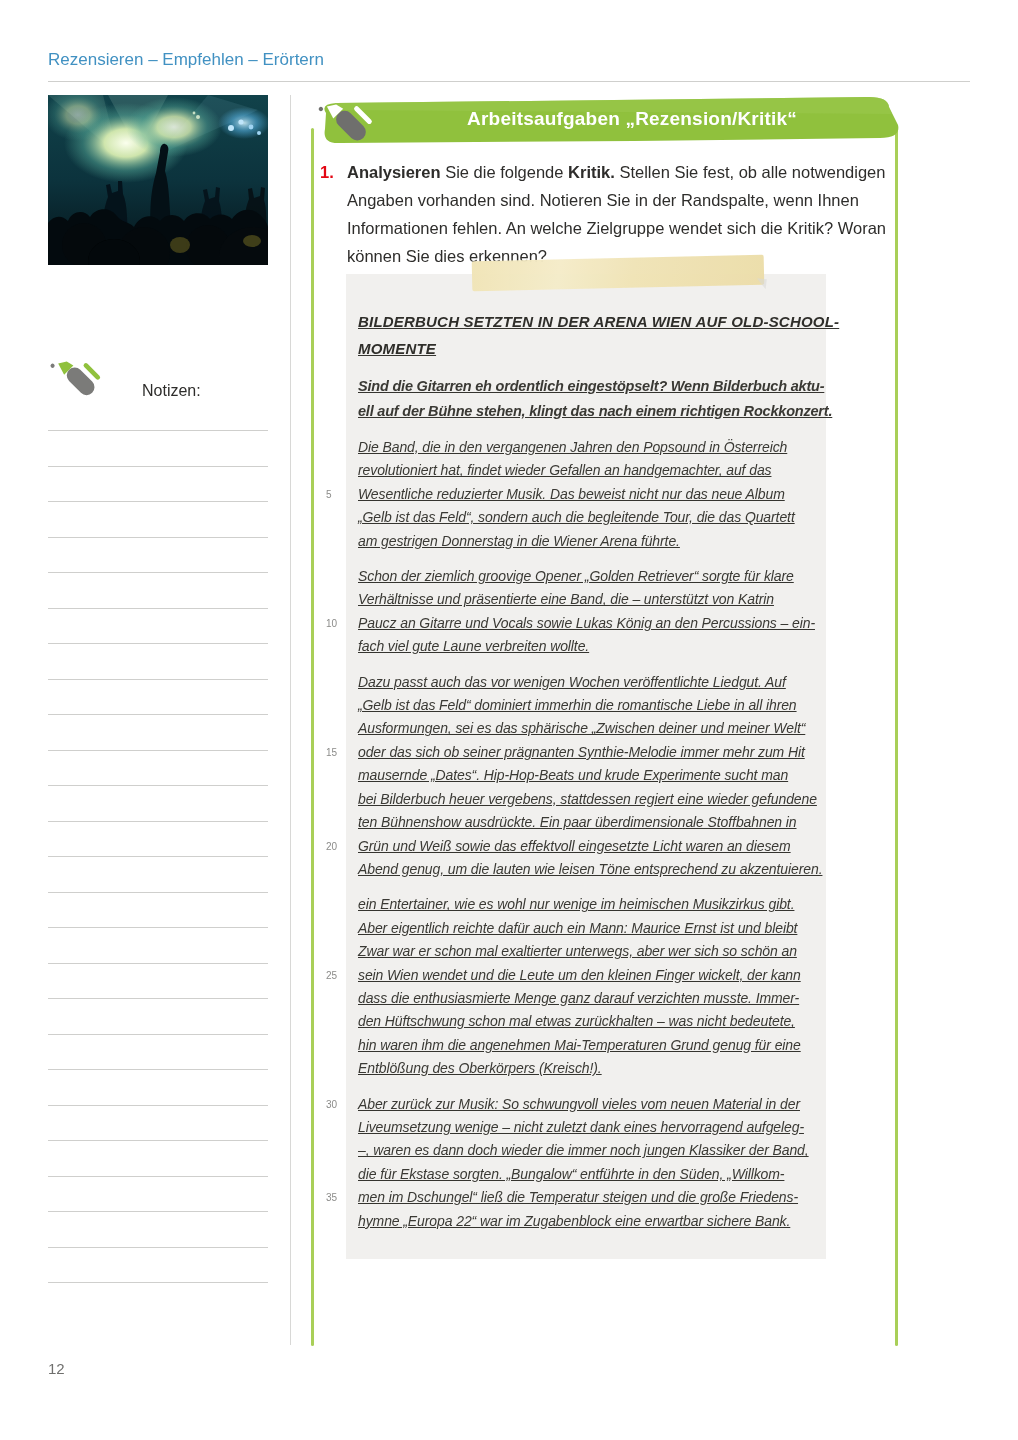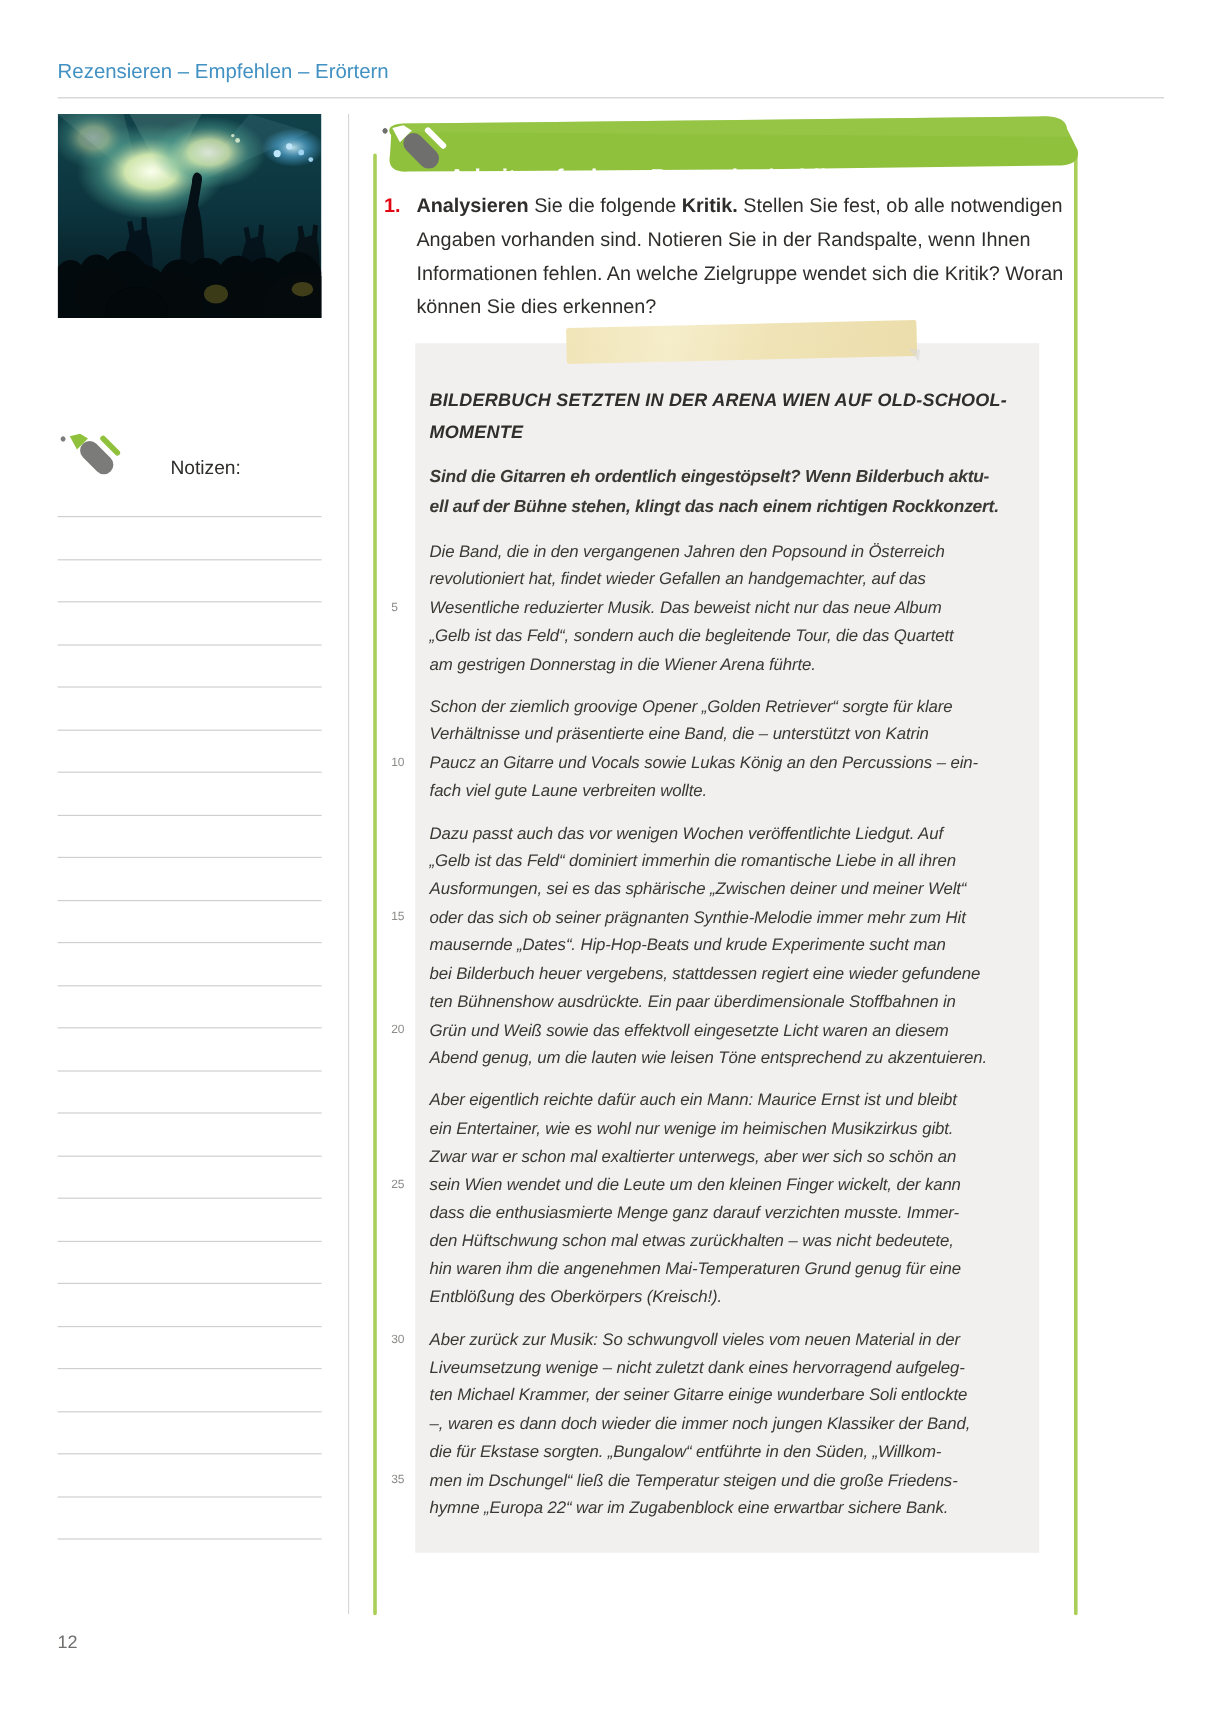--- a/index.html
+++ b/index.html
@@ -23,30 +23,30 @@
   .notes-head{position:absolute;left:48px;top:348px;width:230px;height:60px;}
   .notes-head .icon{position:absolute;left:0;top:0;width:56px;height:56px;}
   .notes-label{position:absolute;left:94px;top:34px;font-size:16px;color:#2e2d2b;}
   .note-line{position:absolute;left:48px;width:220px;height:1px;background:var(--line);}
 
   .frame-line{position:absolute;top:128px;width:3px;height:1218px;background:var(--frame-green);border-radius:2px;}
   .frame-left{left:311px;} .frame-right{left:895px;}
 
   .banner{position:absolute;left:314px;top:96px;width:586px;height:48px;}
   .banner svg.brush{position:absolute;left:0;top:0;width:100%;height:100%;}
-  .banner-title{position:absolute;left:60px;right:10px;top:12px;
-                color:#fff;font-weight:bold;font-size:19px;letter-spacing:0.2px;margin-top:30px;}
+  .banner-title{position:absolute;left:60px;right:10px;top:12px;text-align:center;
+                color:#fff;font-weight:bold;font-size:19px;letter-spacing:0.2px;}
   .banner-icon{position:absolute;left:2px;top:-6px;width:60px;height:60px;}
 
   .task{position:absolute;left:320px;top:158px;width:566px;padding-left:27px;
         font-size:16.5px;line-height:28px;color:#2e2d2b;}
   .task-number{position:absolute;left:0;top:0;color:var(--red);font-weight:bold;}
 
-  .review-box{position:absolute;left:346px;top:286px;width:520px;background:var(--box);
-              padding:34px 14px 26px 12px;}
+  .review-box{position:absolute;left:346px;top:274px;width:480px;background:var(--box);
+              padding:34px 14px 26px 12px;text-decoration:underline;}
   .tape{position:absolute;left:126px;top:-16px;width:292px;height:30px;
         background:linear-gradient(100deg,var(--tape) 0%,#f5ecc9 30%,var(--tape) 55%,#ecdda9 100%);
         transform:rotate(-1.3deg);border-radius:2px;opacity:0.97;}
   .tape::after{content:"";position:absolute;right:-2px;bottom:-4px;width:0;height:0;
         border-left:10px solid transparent;border-top:10px solid #d9d9d7;
         transform:rotate(8deg);opacity:0.55;}
 
   .review-headline div{font-weight:bold;font-style:italic;font-size:15px;line-height:27px;
         letter-spacing:0.2px;white-space:nowrap;color:#2f2e2a;}
   .review-lead{margin-top:12px;}
@@ -216,33 +216,32 @@
           <div class="rline">„Gelb ist das Feld“ dominiert immerhin die romantische Liebe in all ihren</div>
           <div class="rline">Ausformungen, sei es das sphärische „Zwischen deiner und meiner Welt“</div>
           <div class="rline">oder das sich ob seiner prägnanten Synthie-Melodie immer mehr zum Hit<span class="lnum">15</span></div>
           <div class="rline">mausernde „Dates“. Hip-Hop-Beats und krude Experimente sucht man</div>
           <div class="rline">bei Bilderbuch heuer vergebens, stattdessen regiert eine wieder gefundene</div>
           <div class="rline">ten Bühnenshow ausdrückte. Ein paar überdimensionale Stoffbahnen in</div>
           <div class="rline">Grün und Weiß sowie das effektvoll eingesetzte Licht waren an diesem<span class="lnum">20</span></div>
           <div class="rline">Abend genug, um die lauten wie leisen Töne entsprechend zu akzentuieren.</div>
         </div>
         <div class="rpara">
+          <div class="rline">ein Entertainer, wie es wohl nur wenige im heimischen Musikzirkus gibt.</div>
           <div class="rline">Aber eigentlich reichte dafür auch ein Mann: Maurice Ernst ist und bleibt</div>
-          <div class="rline">ein Entertainer, wie es wohl nur wenige im heimischen Musikzirkus gibt.</div>
           <div class="rline">Zwar war er schon mal exaltierter unterwegs, aber wer sich so schön an</div>
           <div class="rline">sein Wien wendet und die Leute um den kleinen Finger wickelt, der kann<span class="lnum">25</span></div>
           <div class="rline">dass die enthusiasmierte Menge ganz darauf verzichten musste. Immer-</div>
           <div class="rline">den Hüftschwung schon mal etwas zurückhalten – was nicht bedeutete,</div>
           <div class="rline">hin waren ihm die angenehmen Mai-Temperaturen Grund genug für eine</div>
           <div class="rline">Entblößung des Oberkörpers (Kreisch!).</div>
         </div>
         <div class="rpara">
           <div class="rline">Aber zurück zur Musik: So schwungvoll vieles vom neuen Material in der<span class="lnum">30</span></div>
           <div class="rline">Liveumsetzung wenige – nicht zuletzt dank eines hervorragend aufgeleg-</div>
-          <div class="rline">ten Michael Krammer, der seiner Gitarre einige wunderbare Soli entlockte</div>
           <div class="rline">–, waren es dann doch wieder die immer noch jungen Klassiker der Band,</div>
           <div class="rline">die für Ekstase sorgten. „Bungalow“ entführte in den Süden, „Willkom-</div>
           <div class="rline">men im Dschungel“ ließ die Temperatur steigen und die große Friedens-<span class="lnum">35</span></div>
           <div class="rline">hymne „Europa 22“ war im Zugabenblock eine erwartbar sichere Bank.</div>
         </div>
       </div>
   </div>
 
   <div class="page-number">12</div>
 

